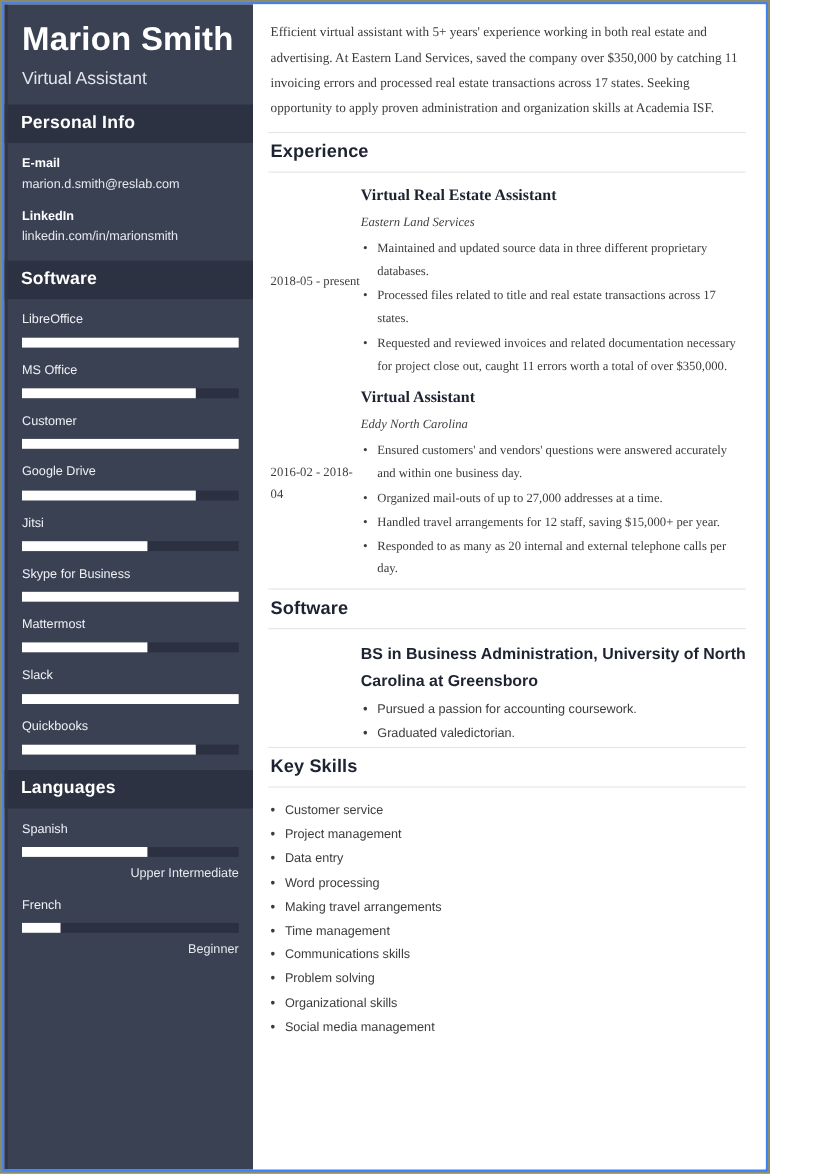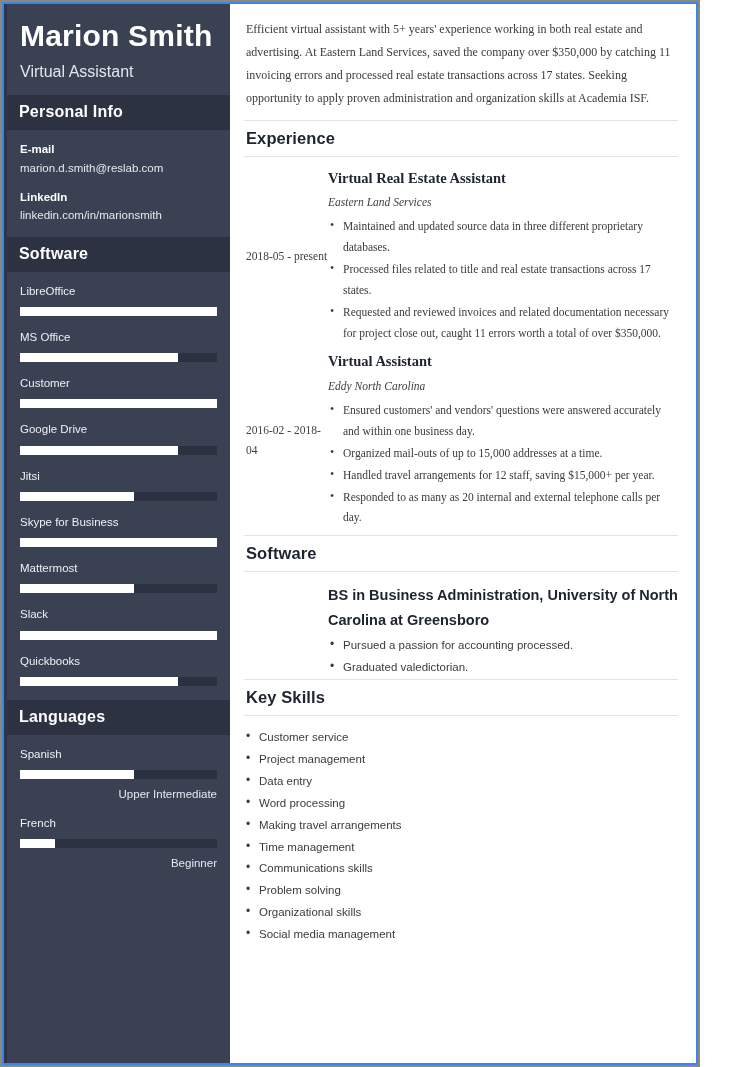--- a/index.html
+++ b/index.html
@@ -348,36 +348,36 @@
                 </ul>
               </div>
             </div>
             <div class="entry">
               <div class="entry-date">2016-02 - 2018-04</div>
               <div class="entry-body">
                 <div class="entry-title">Virtual Assistant</div>
                 <div class="entry-sub">Eddy North Carolina</div>
                 <ul class="bullets">
                   <li>Ensured customers' and vendors' questions were answered accurately and within one business day.</li>
-                  <li>Organized mail-outs of up to 15,000 addresses at a time.</li>
+                  <li>Organized mail-outs of up to 27,000 addresses at a time.</li>
                   <li>Handled travel arrangements for 12 staff, saving $15,000+ per year.</li>
                   <li>Responded to as many as 20 internal and external telephone calls per day.</li>
                 </ul>
               </div>
             </div>
           </div>
       </section>
 
       <section class="section">
         <h2 class="sec-heading">Software</h2>
         <div id="education-list">
             <div class="edu-entry">
               <div class="edu-title">BS in Business Administration, University of North Carolina at Greensboro</div>
               <ul class="bullets">
-                <li>Pursued a passion for accounting processed.</li>
+                <li>Pursued a passion for accounting coursework.</li>
                 <li>Graduated valedictorian.</li>
               </ul>
             </div>
           </div>
       </section>
 
       <section class="section">
         <h2 class="sec-heading">Key Skills</h2>
         <ul class="bullets skills-list" id="skills-list">
             <li>Customer service</li>

